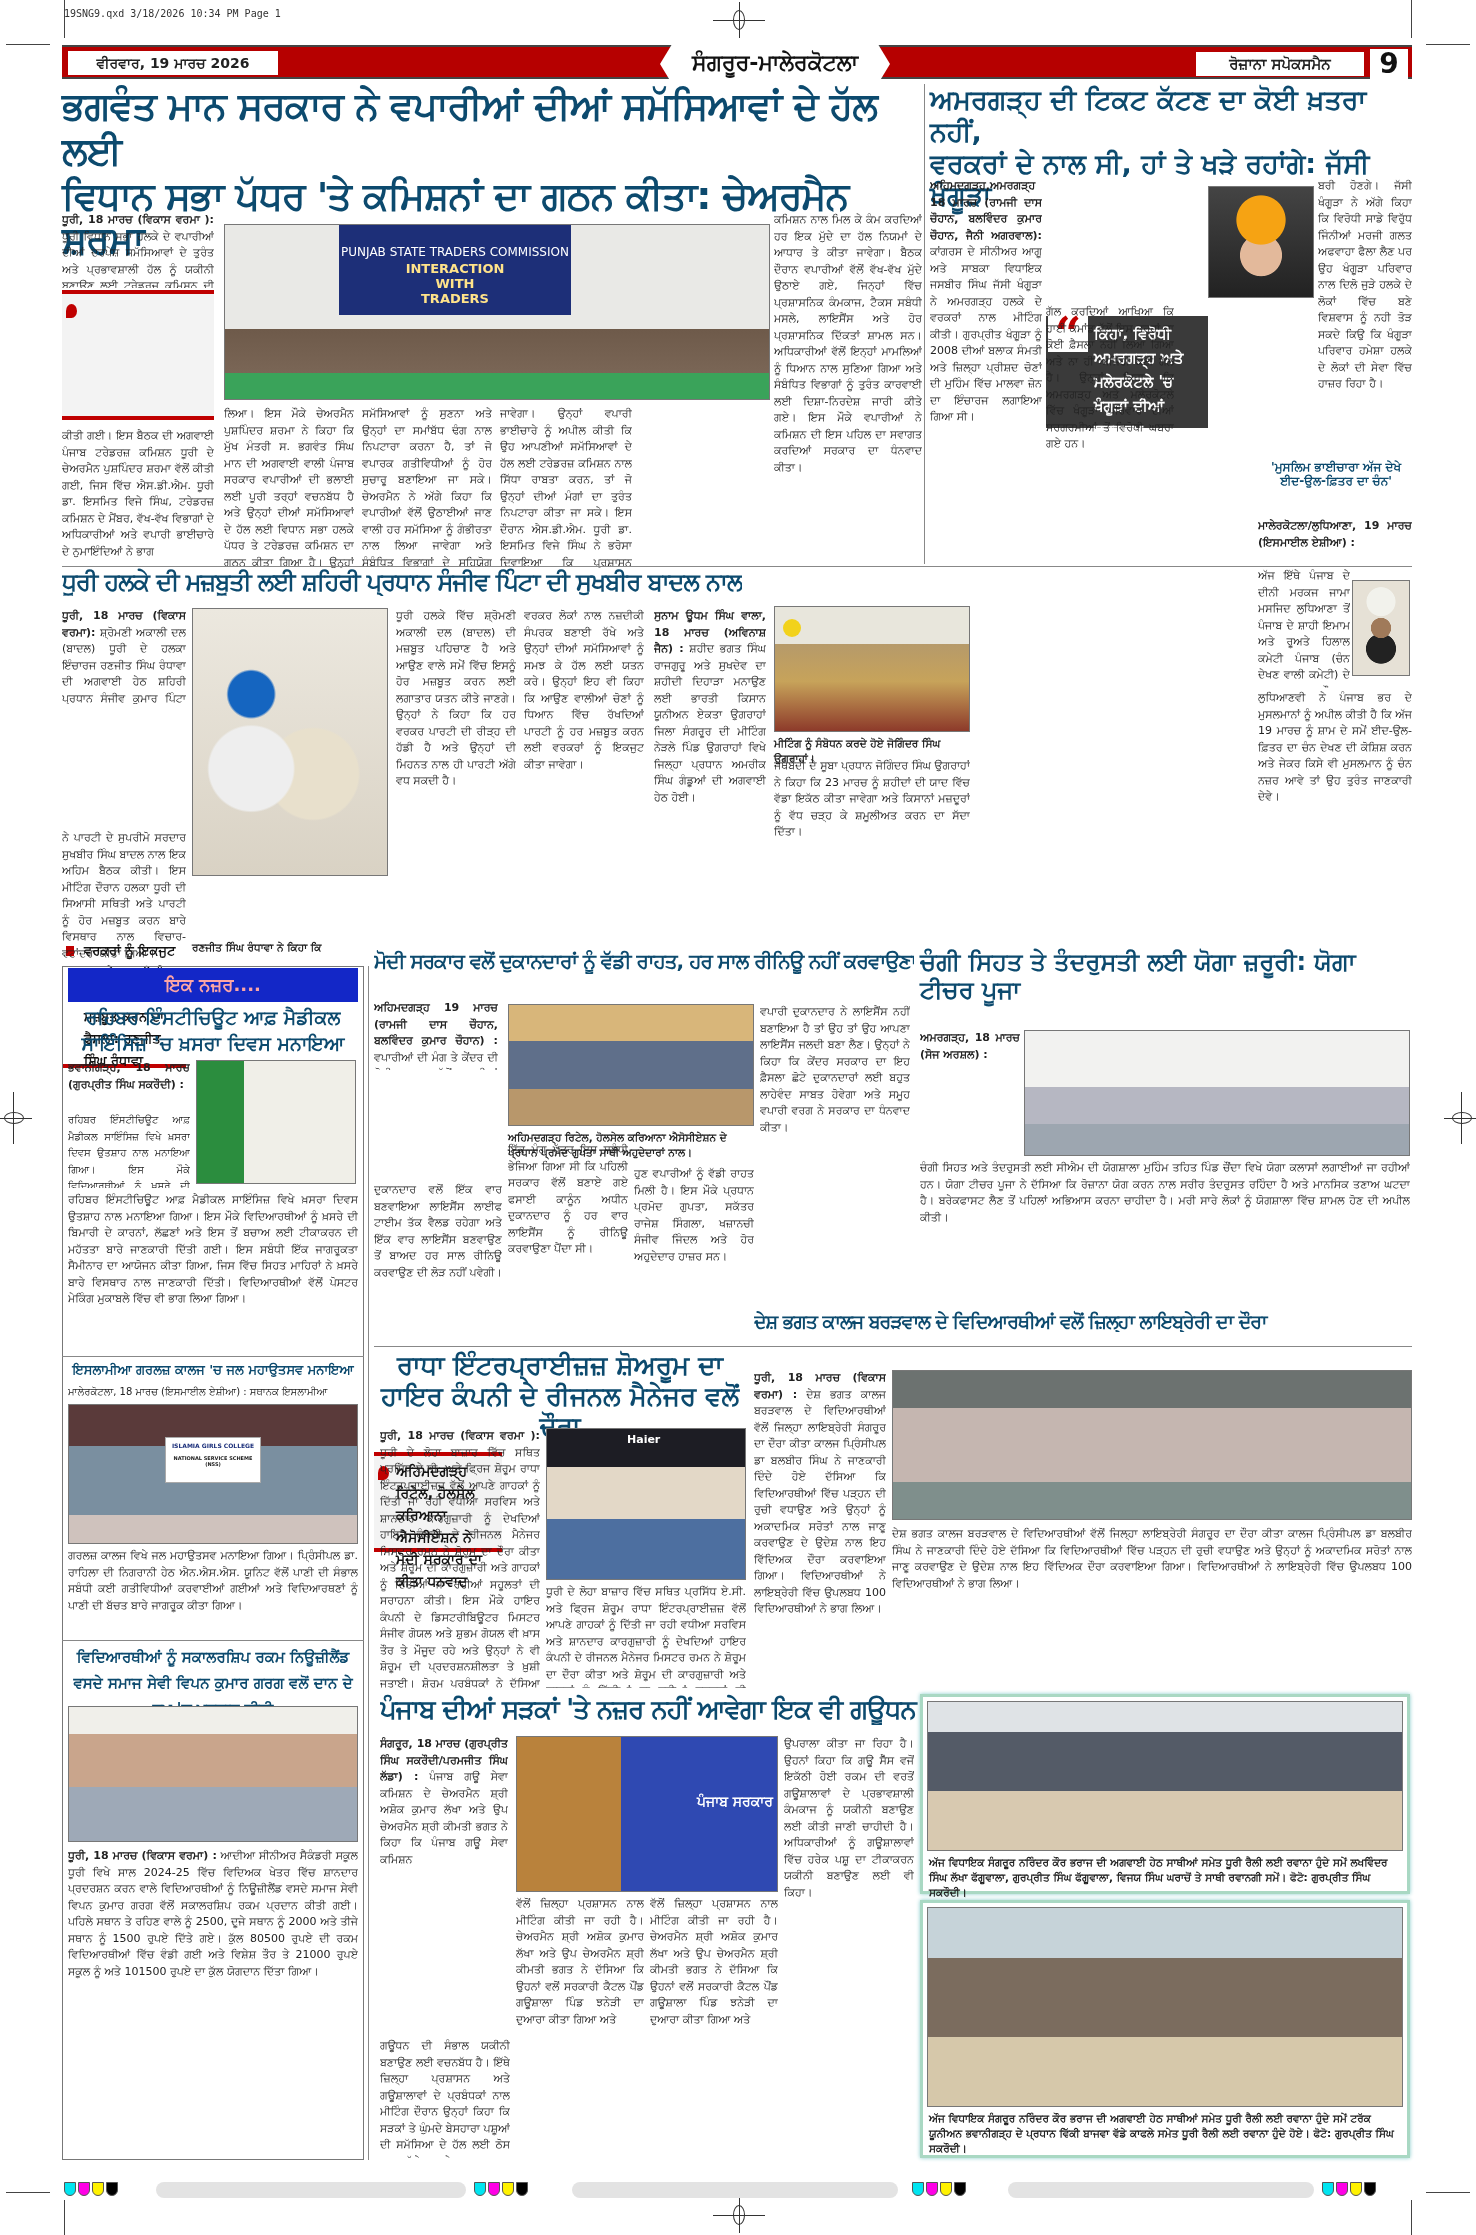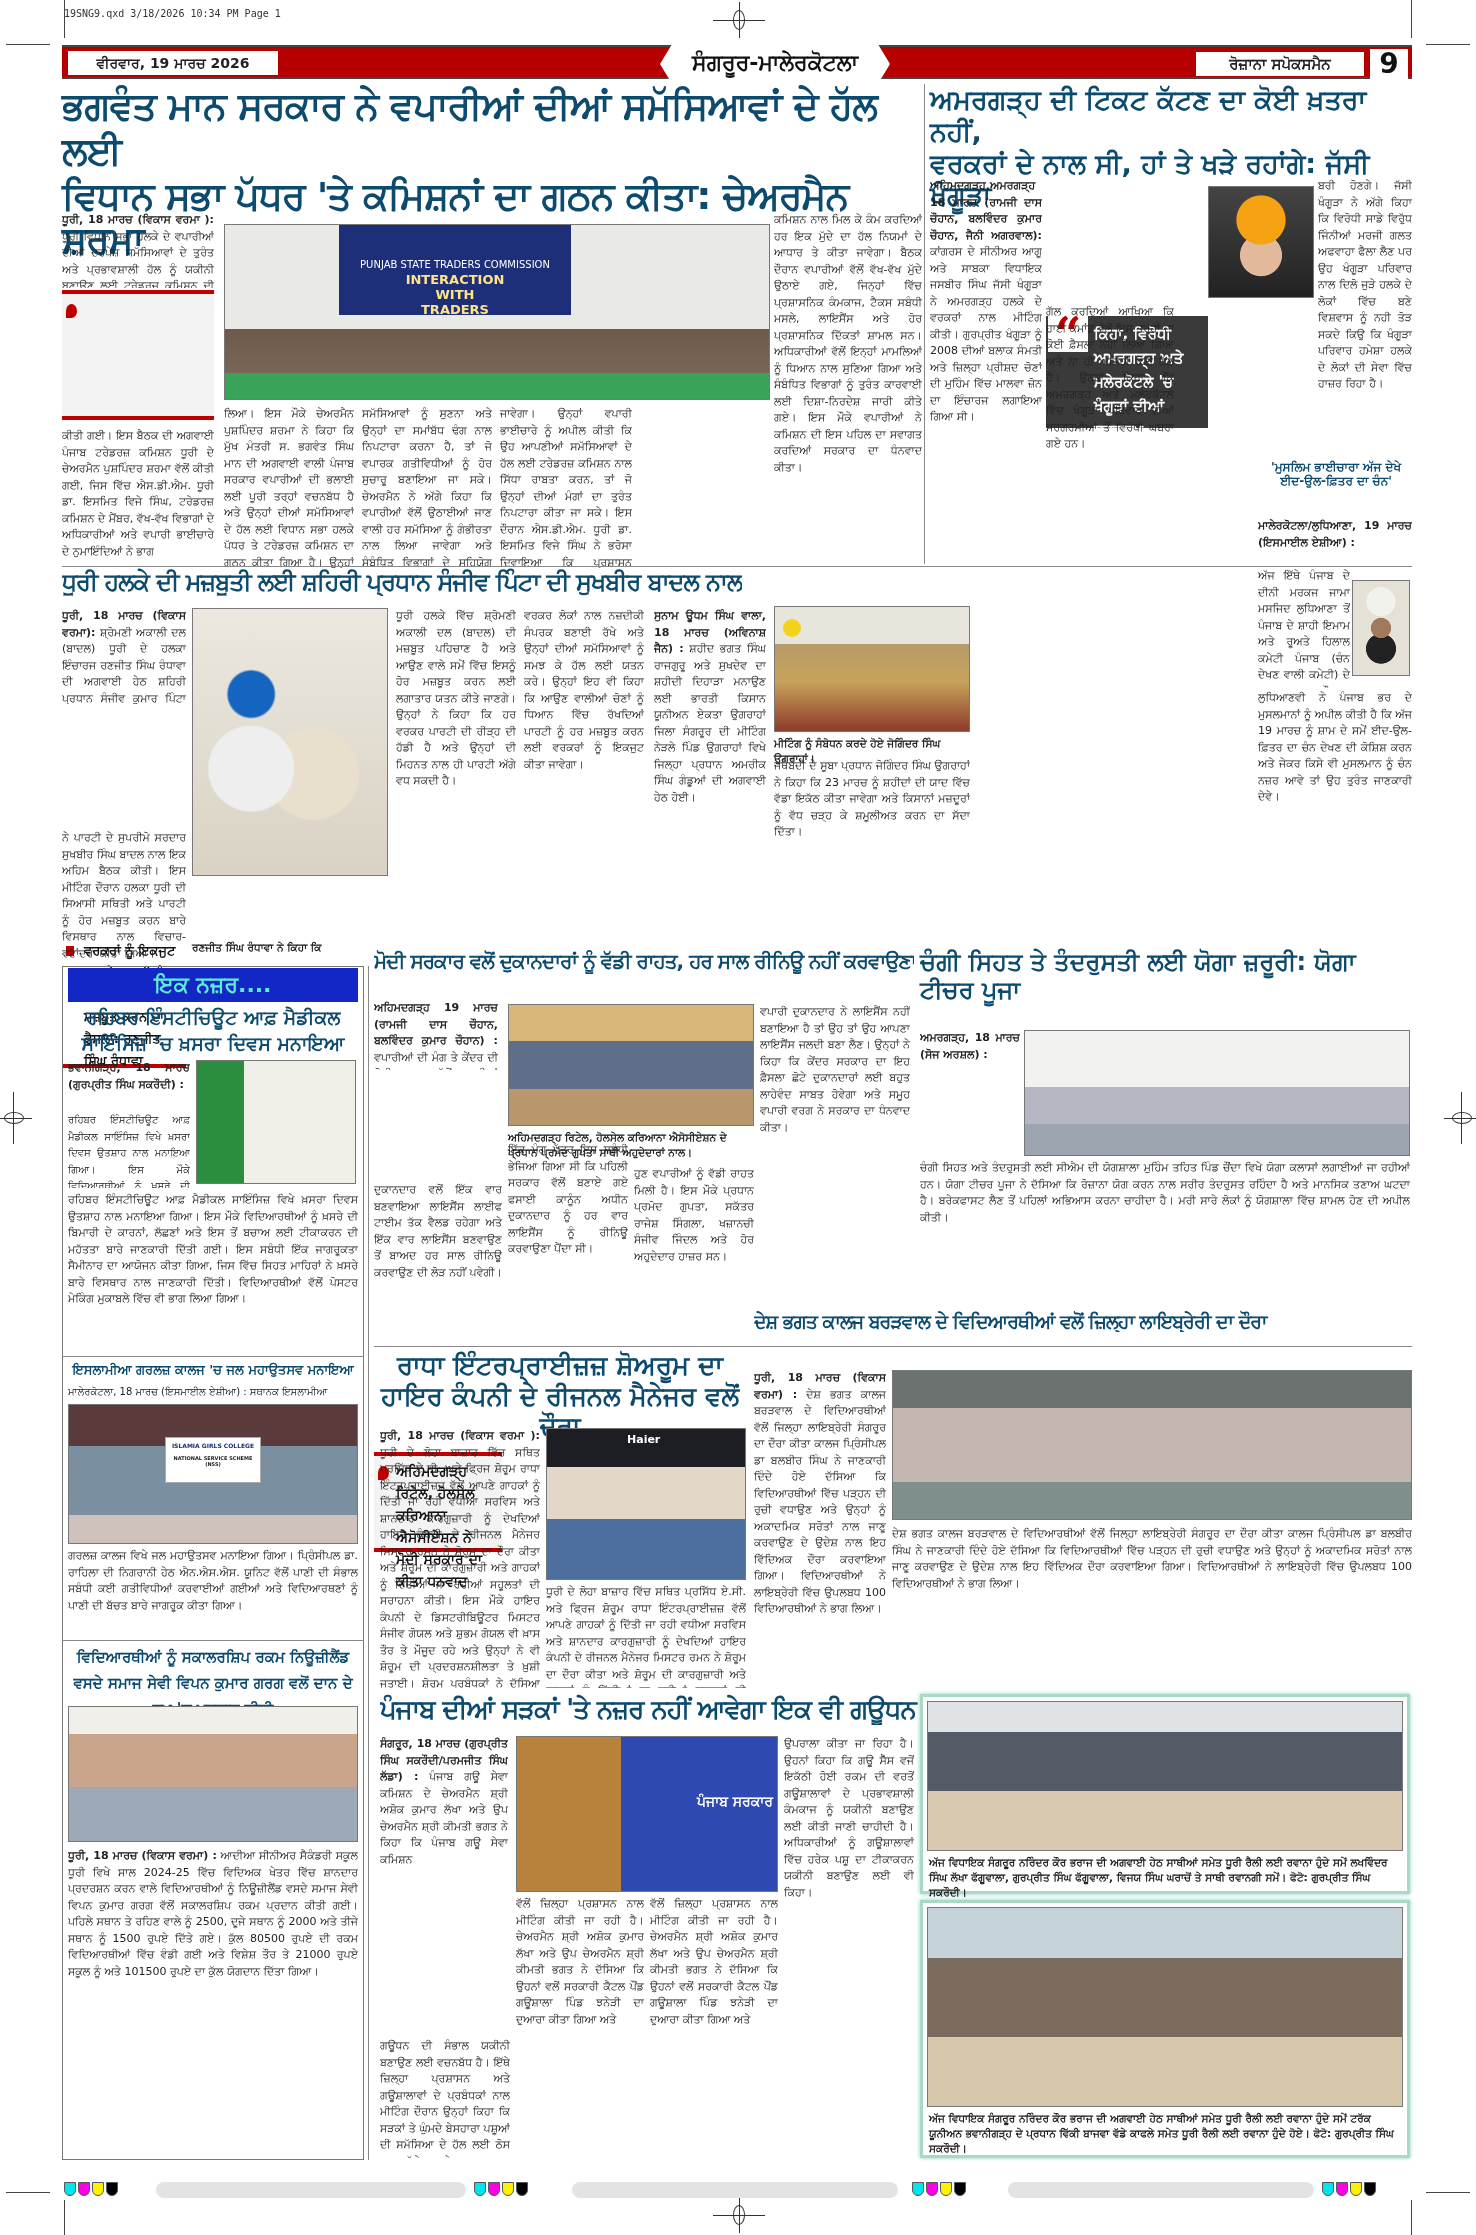--- a/index.html
+++ b/index.html
@@ -17,21 +17,21 @@
 .mh-date{position:absolute;left:6px;top:4px;width:210px;height:24px;background:#fff;font-size:14px;font-weight:bold;text-align:center;line-height:24px;color:#222}
 .mh-sec{position:absolute;left:598px;top:-2px;width:230px;height:38px;background:#fff;font-size:22px;font-weight:bold;text-align:center;line-height:36px;clip-path:polygon(5% 0,95% 0,100% 50%,95% 100%,5% 100%,0 50%)}
 .mh-brand{position:absolute;right:48px;top:5px;width:168px;height:24px;background:#fff;font-size:15px;font-weight:bold;text-align:center;line-height:24px;color:#222}
 .mh-page{position:absolute;right:4px;top:2px;width:38px;height:30px;background:#fff;font-size:28px;font-weight:bold;text-align:center;line-height:30px;color:#111}
 .hl{font-family:"DejaVu Sans",sans-serif;font-weight:bold;color:#0c4a6e;letter-spacing:-1px;line-height:1.18}
 .body-text{font-size:11px;line-height:16.5px;text-align:justify;color:#222;overflow:hidden}
 .photo{background:linear-gradient(135deg,#cfcfcf,#9a9a9a);border:1px solid #777;overflow:hidden}
 .pull{border-top:4px solid #c00000;border-bottom:4px solid #c00000;background:#f3f3f3;font-weight:bold;font-size:17px;line-height:28px;padding:4px 6px 4px 22px;position:relative}
 .pull .dot{position:absolute;left:4px;top:10px;width:11px;height:14px;border-radius:50% 50% 50% 0;background:#c00000}
 .boxed{border:1px solid #777}
-.ik{background:#1327c7;color:#5eead4;text-align:center;font-weight:bold;font-size:22px;line-height:34px}
+.ik{background:#1327c7;color:#fca5a5;text-align:center;font-weight:bold;font-size:18px;line-height:34px}
 .caption{font-size:10.5px;line-height:15px;font-weight:bold;color:#222}
 .cmyk{display:flex;gap:2px}
 .cmyk span{width:12px;height:14px;border:1px solid #555;border-radius:0 0 6px 6px}
 .gbar{height:16px;background:#e3e3e3;border-radius:8px}
 .vrule{width:1px;background:#888}
 .hrule{height:1px;background:#888}
 .quote{background:#3a3a3a;color:#fff;font-weight:bold;font-size:15px;line-height:24px;padding:6px 8px 6px 48px;position:relative}
 .quote .qm{position:absolute;left:2px;top:-4px;background:#fff;color:#c00000;font-size:46px;line-height:44px;width:40px;height:40px;text-align:center;font-family:"DejaVu Serif",serif}
 .greenframe{border:3px solid #a9d8c3;box-shadow:0 0 4px #8cc}
 </style>
@@ -78,21 +78,21 @@
 <div class="abs body-text" style="left:62px;top:212px;width:152px;height:76px">
   <b>ਧੂਰੀ, 18 ਮਾਰਚ (ਵਿਕਾਸ ਵਰਮਾ ):</b>
   <span>ਧੂਰੀ ਵਿਧਾਨ ਸਭਾ ਹਲਕੇ ਦੇ ਵਪਾਰੀਆਂ ਦੀਆਂ ਦਰਪੇਸ਼ ਸਮੱਸਿਆਵਾਂ ਦੇ ਤੁਰੰਤ ਅਤੇ ਪ੍ਰਭਾਵਸ਼ਾਲੀ ਹੱਲ ਨੂੰ ਯਕੀਨੀ ਬਣਾਉਣ ਲਈ ਟਰੇਡਰਜ਼ ਕਮਿਸ਼ਨ ਦੀ ਇੱਕ ਮਹੱਤਵਪੂਰਨ ਬੈਠਕ ਧੂਰੀ ਵਿਖੇ</span>
 </div>
 <div class="abs pull" style="left:62px;top:290px;width:152px;height:130px">
   <span class="dot"></span>
 </div>
 <div class="abs body-text" style="left:62px;top:428px;width:152px;height:140px">ਕੀਤੀ ਗਈ। ਇਸ ਬੈਠਕ ਦੀ ਅਗਵਾਈ ਪੰਜਾਬ ਟਰੇਡਰਜ਼ ਕਮਿਸ਼ਨ ਧੂਰੀ ਦੇ ਚੇਅਰਮੈਨ ਪੁਸ਼ਪਿੰਦਰ ਸ਼ਰਮਾ ਵੱਲੋਂ ਕੀਤੀ ਗਈ, ਜਿਸ ਵਿੱਚ ਐਸ.ਡੀ.ਐਮ. ਧੂਰੀ ਡਾ. ਇਸਮਿਤ ਵਿਜੇ ਸਿੰਘ, ਟਰੇਡਰਜ਼ ਕਮਿਸ਼ਨ ਦੇ ਮੈਂਬਰ, ਵੱਖ-ਵੱਖ ਵਿਭਾਗਾਂ ਦੇ ਅਧਿਕਾਰੀਆਂ ਅਤੇ ਵਪਾਰੀ ਭਾਈਚਾਰੇ ਦੇ ਨੁਮਾਇੰਦਿਆਂ ਨੇ ਭਾਗ</div>
 <div class="abs photo" style="left:224px;top:224px;width:546px;height:176px;background:linear-gradient(180deg,#e9e9e6 0%,#e9e9e6 60%,#6e5a4a 60%,#7a6656 85%,#3aa35a 85%)">
   <div style="position:absolute;left:114px;top:0;width:232px;height:90px;background:#1d2f78;color:#ffe38a;text-align:center">
-    <div style="font-size:10px;color:#fff;margin-top:34px">PUNJAB STATE TRADERS COMMISSION</div>
+    <div style="font-size:12px;color:#fff;margin-top:20px">PUNJAB STATE TRADERS COMMISSION</div>
     <div style="font-size:13px;font-weight:bold;width:110px;margin:2px auto 0;line-height:15px">INTERACTION WITH TRADERS</div>
   </div>
 </div>
 <div class="abs body-text" style="left:224px;top:406px;width:130px;height:162px">ਲਿਆ। ਇਸ ਮੌਕੇ ਚੇਅਰਮੈਨ ਪੁਸ਼ਪਿੰਦਰ ਸ਼ਰਮਾ ਨੇ ਕਿਹਾ ਕਿ ਮੁੱਖ ਮੰਤਰੀ ਸ. ਭਗਵੰਤ ਸਿੰਘ ਮਾਨ ਦੀ ਅਗਵਾਈ ਵਾਲੀ ਪੰਜਾਬ ਸਰਕਾਰ ਵਪਾਰੀਆਂ ਦੀ ਭਲਾਈ ਲਈ ਪੂਰੀ ਤਰ੍ਹਾਂ ਵਚਨਬੱਧ ਹੈ ਅਤੇ ਉਨ੍ਹਾਂ ਦੀਆਂ ਸਮੱਸਿਆਵਾਂ ਦੇ ਹੱਲ ਲਈ ਵਿਧਾਨ ਸਭਾ ਹਲਕੇ ਪੱਧਰ ਤੇ ਟਰੇਡਰਜ਼ ਕਮਿਸ਼ਨ ਦਾ ਗਠਨ ਕੀਤਾ ਗਿਆ ਹੈ। ਉਨ੍ਹਾਂ ਕਿਹਾ ਕਿ ਕਮਿਸ਼ਨ ਦਾ ਮੁੱਖ ਉਦੇਸ਼ ਵਪਾਰੀਆਂ ਦੀਆਂ</div>
 <div class="abs body-text" style="left:362px;top:406px;width:130px;height:162px">ਸਮੱਸਿਆਵਾਂ ਨੂੰ ਸੁਣਨਾ ਅਤੇ ਉਨ੍ਹਾਂ ਦਾ ਸਮਾਂਬੱਧ ਢੰਗ ਨਾਲ ਨਿਪਟਾਰਾ ਕਰਨਾ ਹੈ, ਤਾਂ ਜੋ ਵਪਾਰਕ ਗਤੀਵਿਧੀਆਂ ਨੂੰ ਹੋਰ ਸੁਚਾਰੂ ਬਣਾਇਆ ਜਾ ਸਕੇ। ਚੇਅਰਮੈਨ ਨੇ ਅੱਗੇ ਕਿਹਾ ਕਿ ਵਪਾਰੀਆਂ ਵੱਲੋਂ ਉਠਾਈਆਂ ਜਾਣ ਵਾਲੀ ਹਰ ਸਮੱਸਿਆ ਨੂੰ ਗੰਭੀਰਤਾ ਨਾਲ ਲਿਆ ਜਾਵੇਗਾ ਅਤੇ ਸੰਬੰਧਿਤ ਵਿਭਾਗਾਂ ਦੇ ਸਹਿਯੋਗ ਨਾਲ ਉਨ੍ਹਾਂ ਦਾ ਜਲਦੀ ਨਿਪਟਾਰਾ ਯਕੀਨੀ ਬਣਾਇਆ</div>
 <div class="abs body-text" style="left:500px;top:406px;width:132px;height:162px">ਜਾਵੇਗਾ। ਉਨ੍ਹਾਂ ਵਪਾਰੀ ਭਾਈਚਾਰੇ ਨੂੰ ਅਪੀਲ ਕੀਤੀ ਕਿ ਉਹ ਆਪਣੀਆਂ ਸਮੱਸਿਆਵਾਂ ਦੇ ਹੱਲ ਲਈ ਟਰੇਡਰਜ਼ ਕਮਿਸ਼ਨ ਨਾਲ ਸਿੱਧਾ ਰਾਬਤਾ ਕਰਨ, ਤਾਂ ਜੋ ਉਨ੍ਹਾਂ ਦੀਆਂ ਮੰਗਾਂ ਦਾ ਤੁਰੰਤ ਨਿਪਟਾਰਾ ਕੀਤਾ ਜਾ ਸਕੇ। ਇਸ ਦੌਰਾਨ ਐਸ.ਡੀ.ਐਮ. ਧੂਰੀ ਡਾ. ਇਸਮਿਤ ਵਿਜੇ ਸਿੰਘ ਨੇ ਭਰੋਸਾ ਦਿਵਾਇਆ ਕਿ ਪ੍ਰਸ਼ਾਸਨ ਵਪਾਰੀਆਂ ਦੀਆਂ ਸਮੱਸਿਆਵਾਂ ਦੇ ਹੱਲ ਲਈ ਪੂਰੀ ਤਰ੍ਹਾਂ ਵਚਨਬੱਧ ਹੈ ਅਤੇ</div>
 <div class="abs body-text" style="left:774px;top:212px;width:148px;height:300px">ਕਮਿਸ਼ਨ ਨਾਲ ਮਿਲ ਕੇ ਕੰਮ ਕਰਦਿਆਂ ਹਰ ਇਕ ਮੁੱਦੇ ਦਾ ਹੱਲ ਨਿਯਮਾਂ ਦੇ ਆਧਾਰ ਤੇ ਕੀਤਾ ਜਾਵੇਗਾ। ਬੈਠਕ ਦੌਰਾਨ ਵਪਾਰੀਆਂ ਵੱਲੋਂ ਵੱਖ-ਵੱਖ ਮੁੱਦੇ ਉਠਾਏ ਗਏ, ਜਿਨ੍ਹਾਂ ਵਿੱਚ ਪ੍ਰਸ਼ਾਸਨਿਕ ਕੰਮਕਾਜ, ਟੈਕਸ ਸਬੰਧੀ ਮਸਲੇ, ਲਾਇਸੈਂਸ ਅਤੇ ਹੋਰ ਪ੍ਰਸ਼ਾਸਨਿਕ ਦਿੱਕਤਾਂ ਸ਼ਾਮਲ ਸਨ। ਅਧਿਕਾਰੀਆਂ ਵੱਲੋਂ ਇਨ੍ਹਾਂ ਮਾਮਲਿਆਂ ਨੂੰ ਧਿਆਨ ਨਾਲ ਸੁਣਿਆ ਗਿਆ ਅਤੇ ਸੰਬੰਧਿਤ ਵਿਭਾਗਾਂ ਨੂੰ ਤੁਰੰਤ ਕਾਰਵਾਈ ਲਈ ਦਿਸ਼ਾ-ਨਿਰਦੇਸ਼ ਜਾਰੀ ਕੀਤੇ ਗਏ। ਇਸ ਮੌਕੇ ਵਪਾਰੀਆਂ ਨੇ ਕਮਿਸ਼ਨ ਦੀ ਇਸ ਪਹਿਲ ਦਾ ਸਵਾਗਤ ਕਰਦਿਆਂ ਸਰਕਾਰ ਦਾ ਧੰਨਵਾਦ ਕੀਤਾ।</div>
 
 <div class="abs vrule" style="left:924px;top:84px;height:480px"></div>
 

